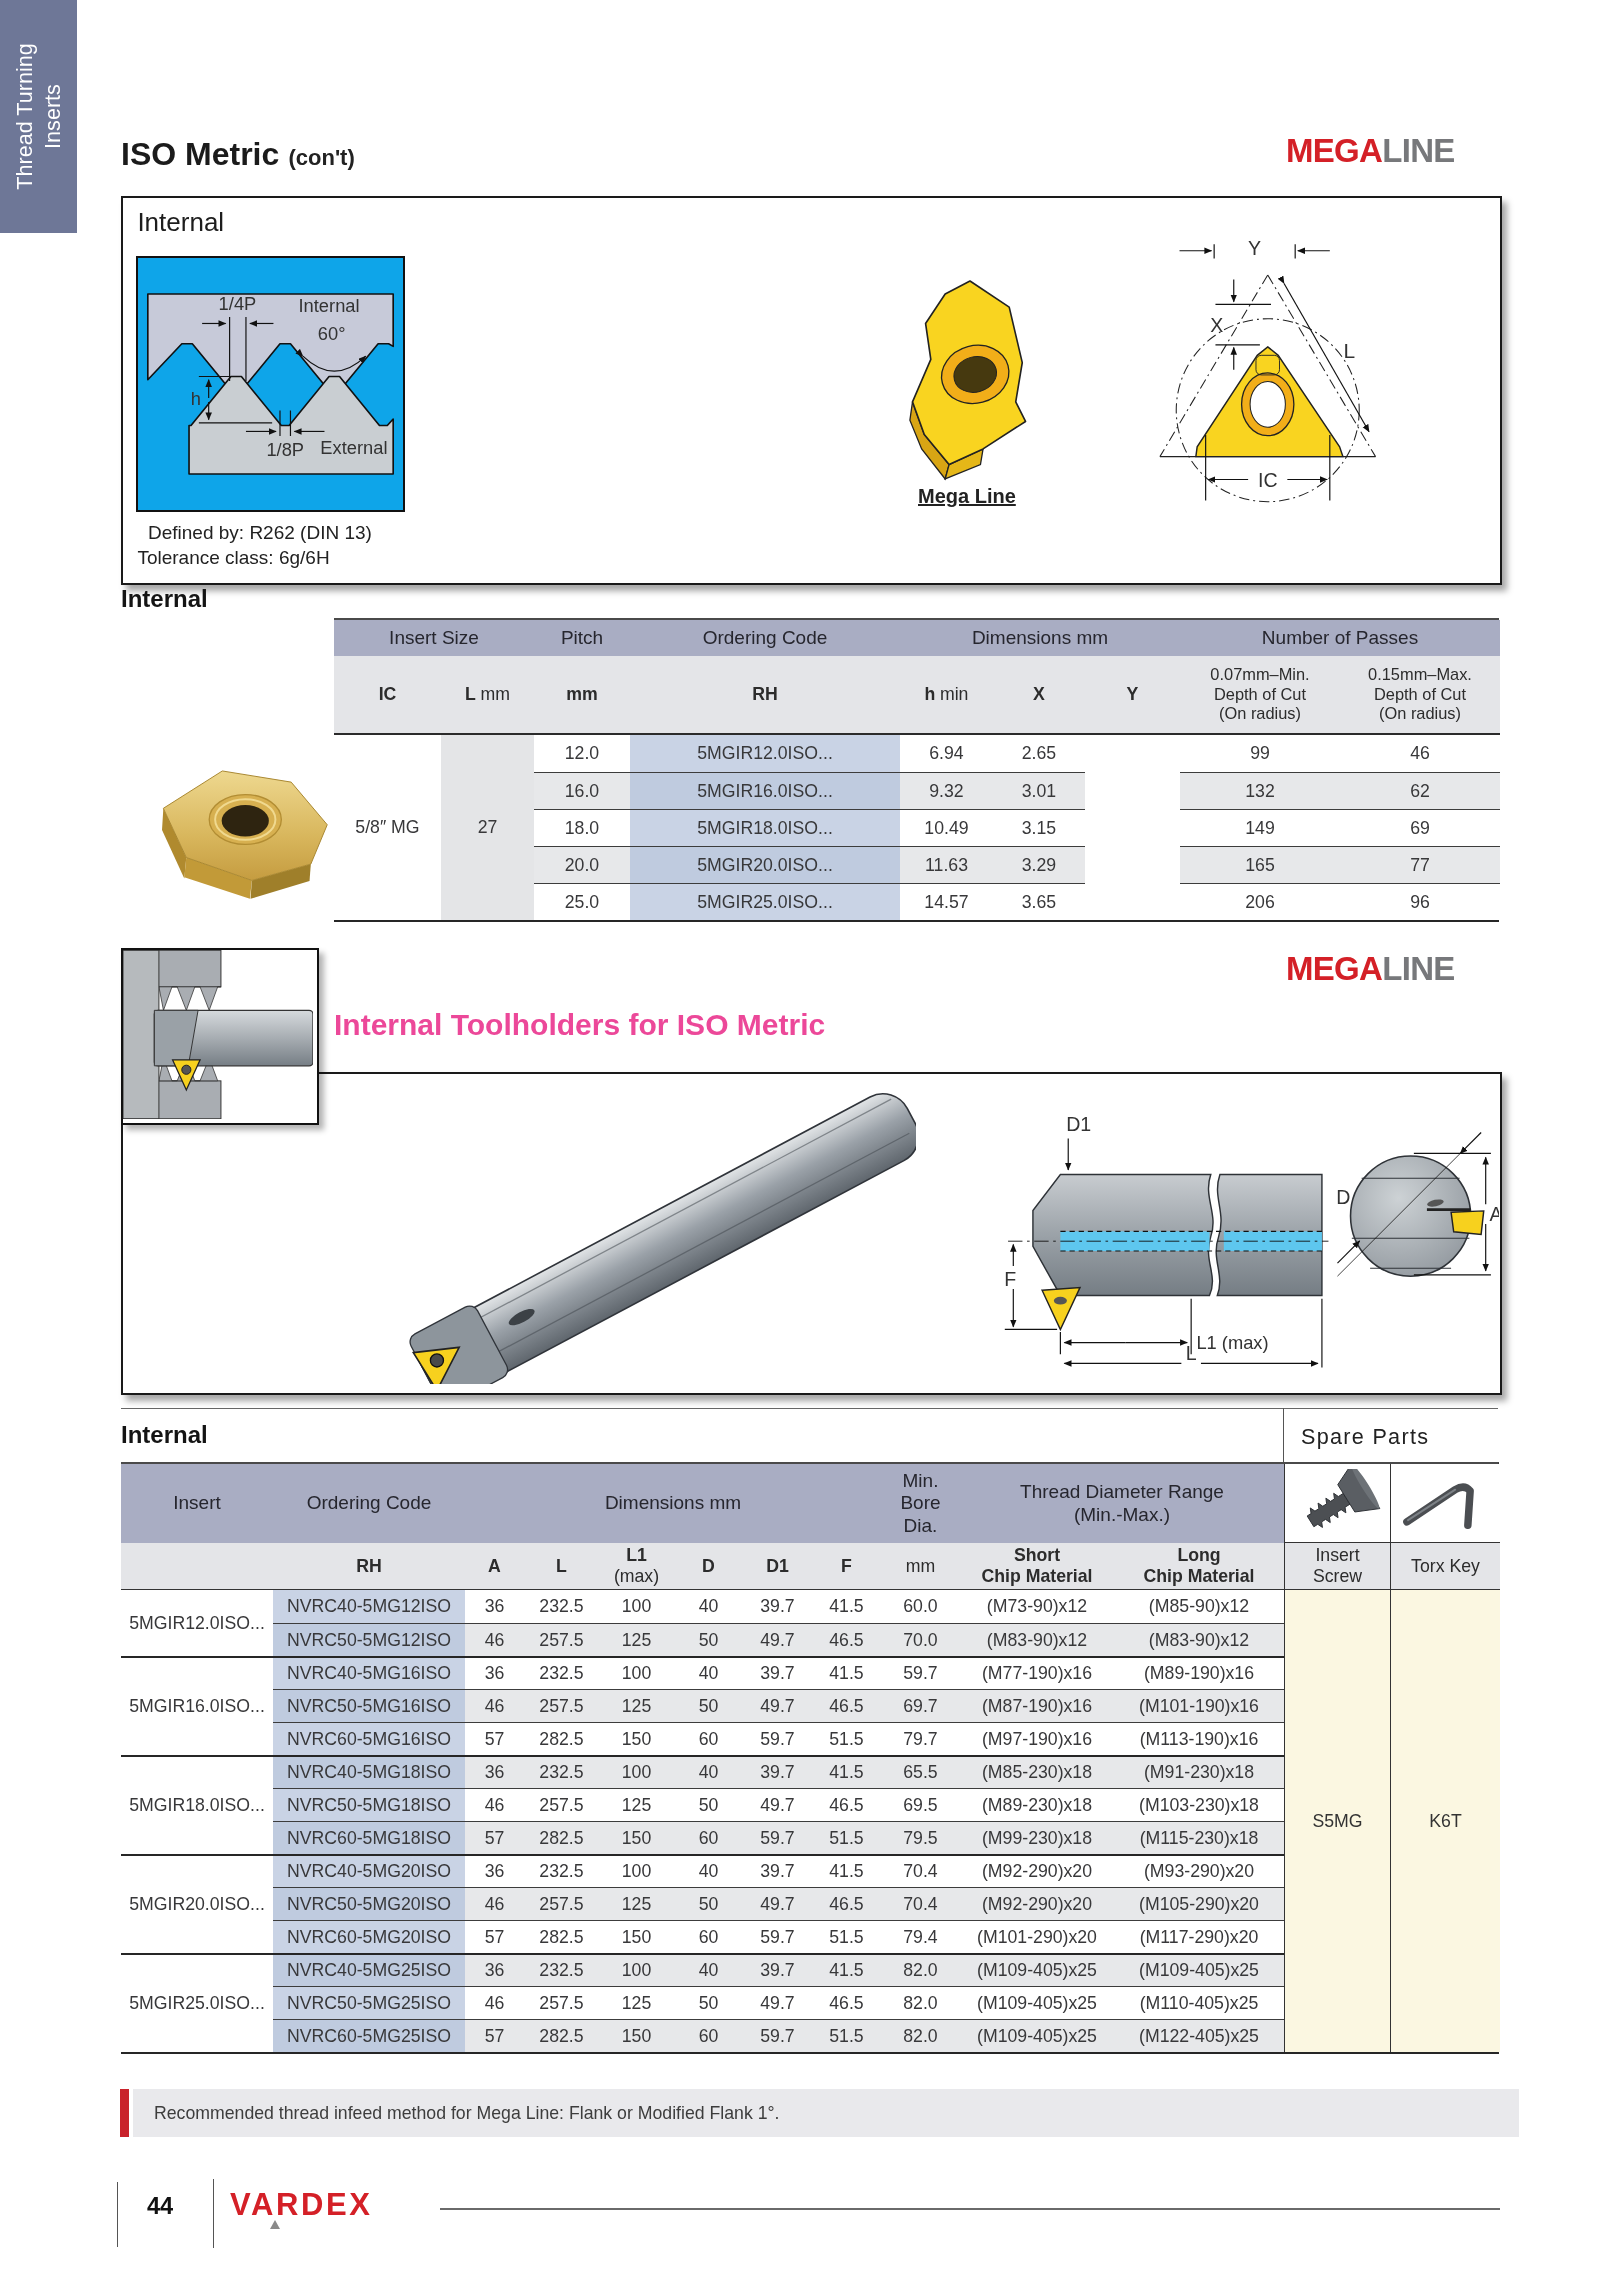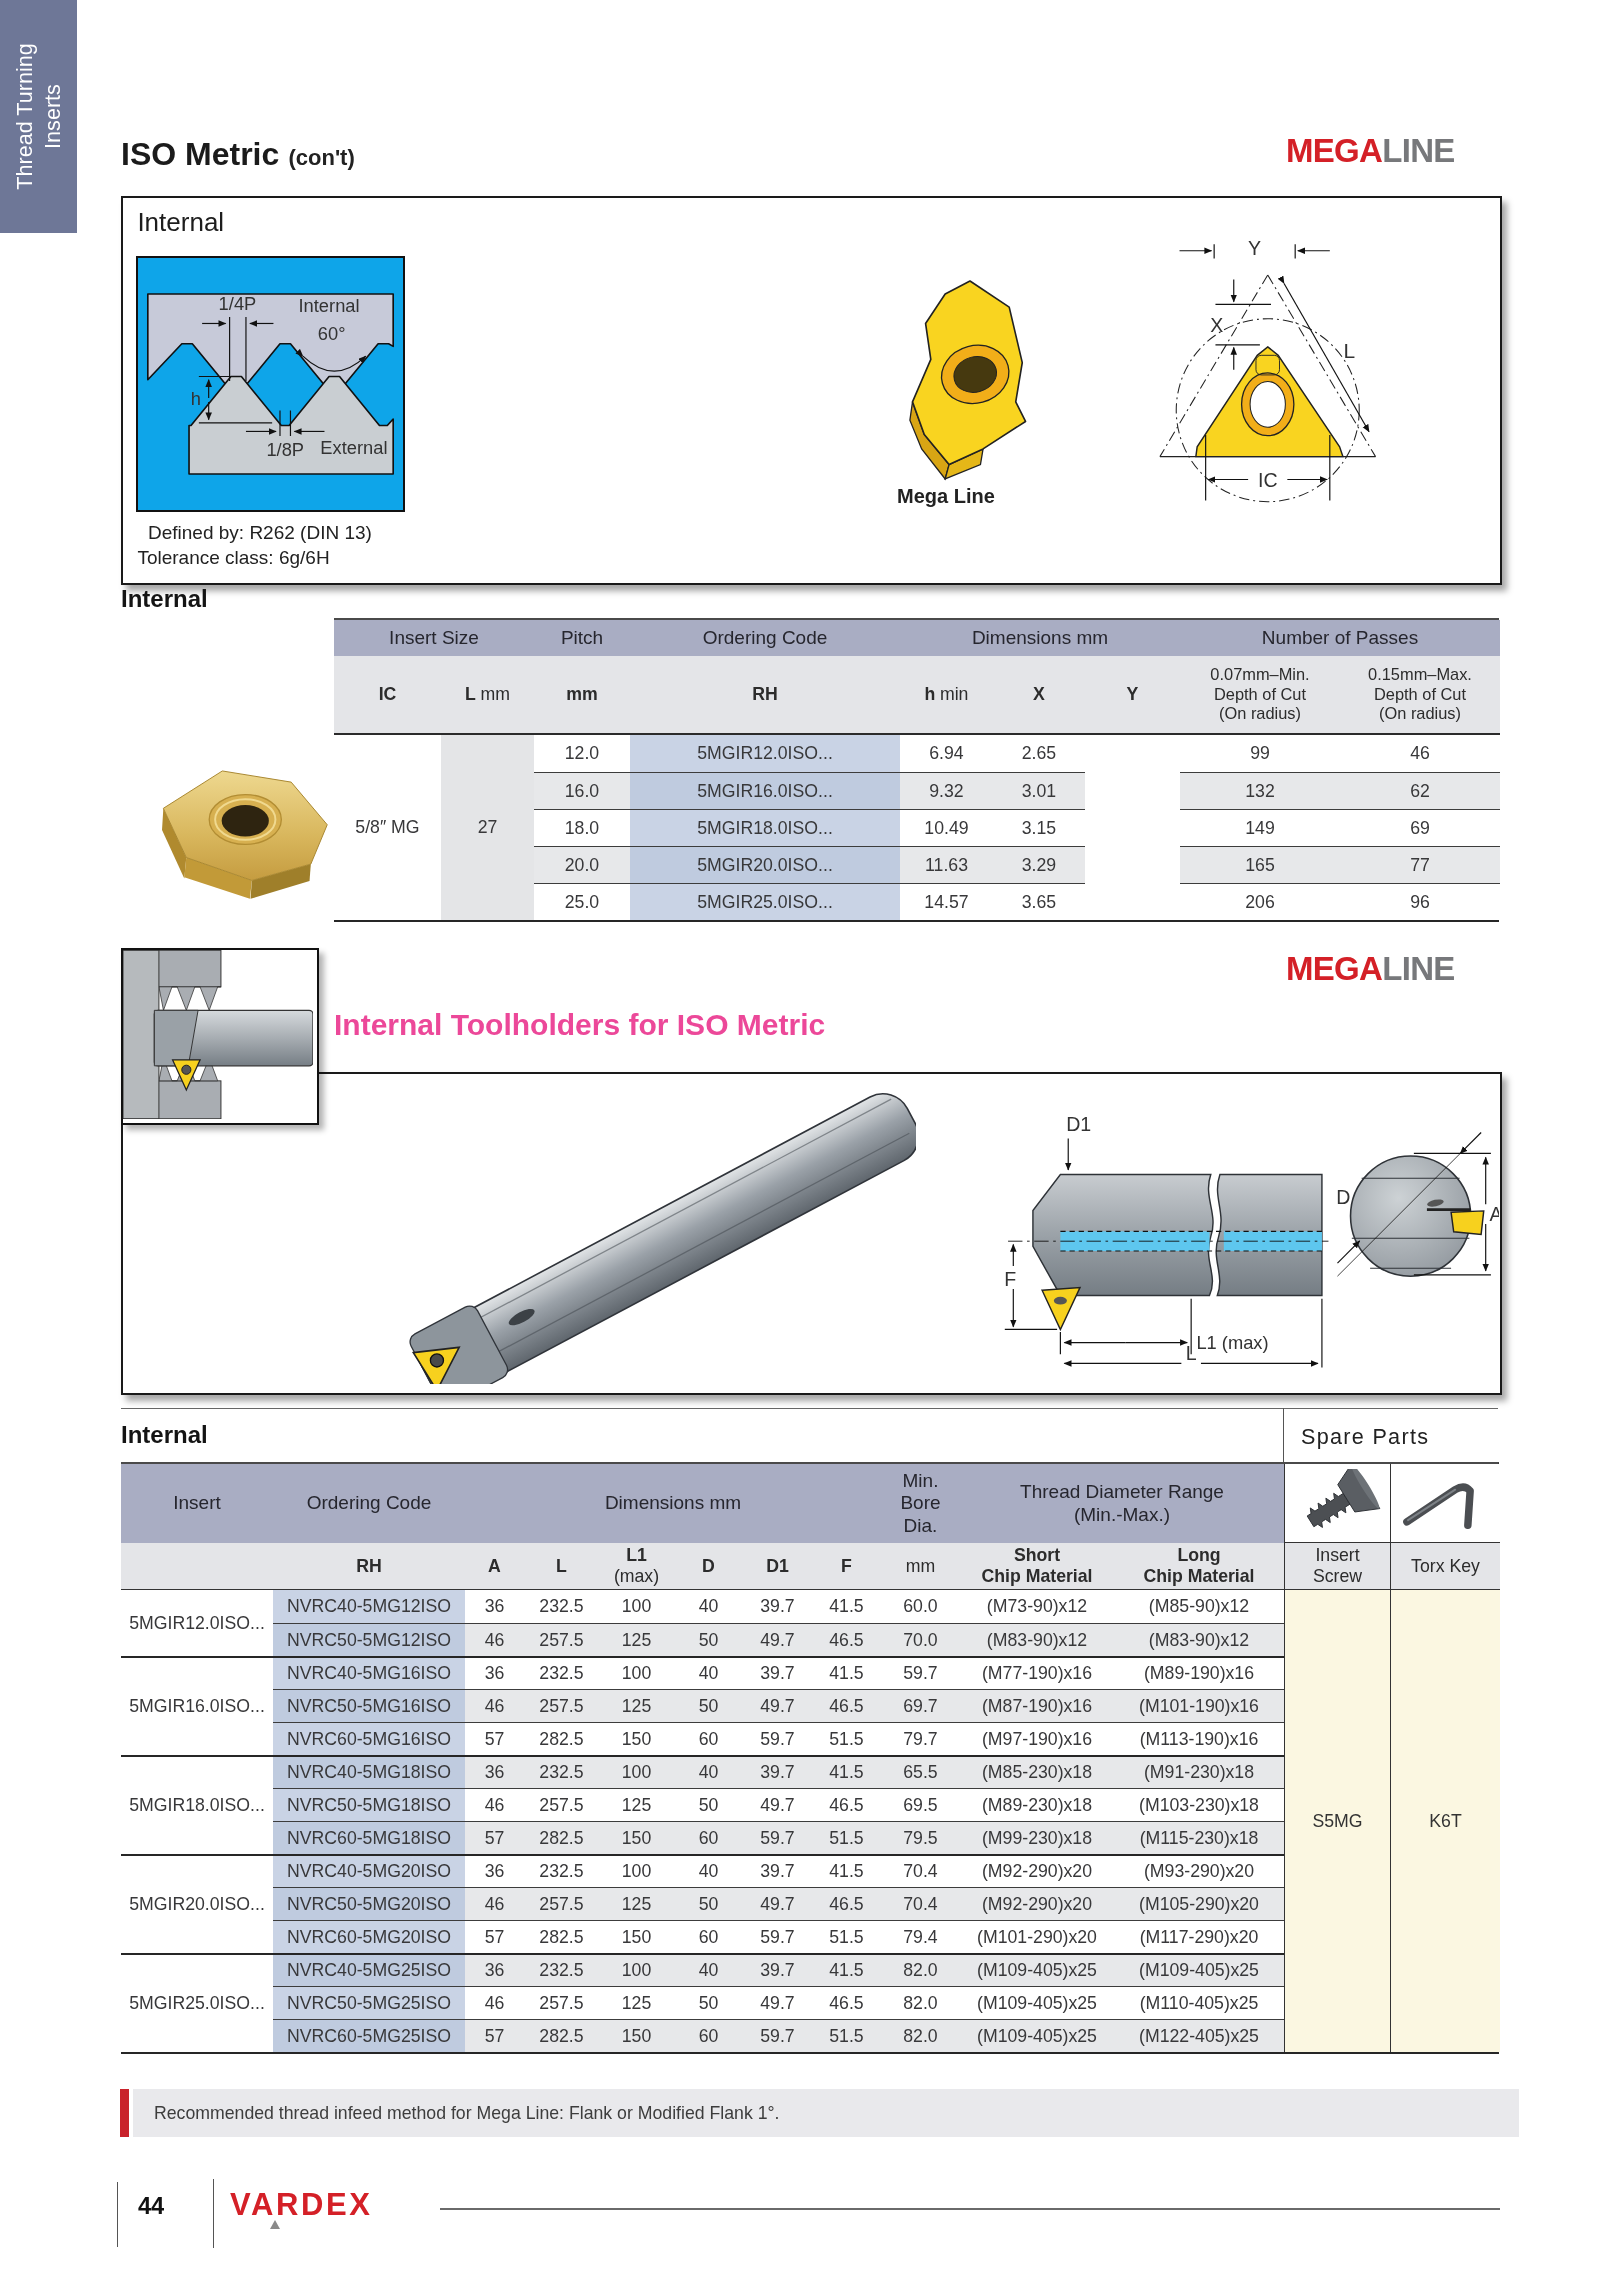--- a/index.html
+++ b/index.html
@@ -109,21 +109,21 @@
     <div class="abs smalltext" style="left:25px;top:322px;">Defined by: R262 (DIN 13)</div>
     <div class="abs smalltext" style="left:14.4px;top:347px;">Tolerance class: 6g/6H</div>
 
     <svg class="abs" style="left:749px;top:73px;" width="196" height="216" viewBox="0 0 300 330">
       <polygon points="118,296 80,250 62,200 58,228 76,272 112,318" fill="#d8a514" stroke="#222" stroke-width="2"></polygon>
       <polygon points="170,272 118,296 112,318 166,296" fill="#e5b718" stroke="#222" stroke-width="2"></polygon>
       <polygon points="150,15 210,55 230,140 220,200 235,230 170,272 118,296 80,250 62,200 90,135 82,80 112,35" fill="#f9d420" stroke="#222" stroke-width="2.5" stroke-linejoin="round"></polygon>
       <ellipse cx="158" cy="158" rx="52" ry="44" transform="rotate(-15 158 158)" fill="#f2ae19" stroke="#222" stroke-width="2"></ellipse>
       <ellipse cx="158" cy="158" rx="33" ry="27" transform="rotate(-15 158 158)" fill="#46390f" stroke="#222" stroke-width="1.5"></ellipse>
     </svg>
-    <div class="abs caption" style="left:774px;top:287px;">Mega Line</div>
+    <div class="abs caption" style="left:795px;top:287px;text-decoration:underline;">Mega Line</div>
 
     <svg class="abs" style="left:1027px;top:41px;" width="242" height="281" viewBox="0 0 370 430">
       <defs>
         <marker id="ar2" markerWidth="14" markerHeight="12" refX="11" refY="5" orient="auto" markerUnits="userSpaceOnUse">
           <path d="M0,0 L12,5 L0,10 Z" fill="#111"></path>
         </marker>
       </defs>
       <g stroke="#222" stroke-width="1.6" fill="none" stroke-dasharray="16 6 3 6">
         <line x1="180" y1="55" x2="15" y2="333"></line>
         <line x1="180" y1="55" x2="345" y2="333"></line>
@@ -603,20 +603,20 @@
     <div class="c d alt sep" style="grid-area:16/10">(M109-405)x25</div>
     <div class="c d alt sep" style="grid-area:16/11">(M122-405)x25</div>
   </div>
 
   <div class="abs redbar" style="left:120px;top:2089px;width:8.5px;height:48px;"></div>
   <div class="abs notebar" style="left:133px;top:2089px;width:1365px;height:48px;">
     <span>Recommended thread infeed method for Mega Line: Flank or Modified Flank 1°.</span>
   </div>
 
   <div class="abs vline" style="left:117px;top:2182px;width:1.3px;height:65px;"></div>
-  <div class="abs pagenum c" style="left:103px;top:2193px;width:96px;">44</div>
+  <div class="abs pagenum c" style="left:112px;top:2193px;width:96px;">44</div>
   <div class="abs vline" style="left:213px;top:2179px;width:1.3px;height:69px;"></div>
   <div class="abs vardex" style="left:230px;top:2187px;">VARDEX</div>
   <div class="abs" style="left:270px;top:2220px;width:0;height:0;border-left:5.9px solid transparent;border-right:5.9px solid transparent;border-bottom:9.2px solid #8a8a8a;"></div>
   <div class="abs hline" style="left:440px;top:2208px;width:1060px;height:2px;"></div>
 
 </div>
 
 
 </body></html>

